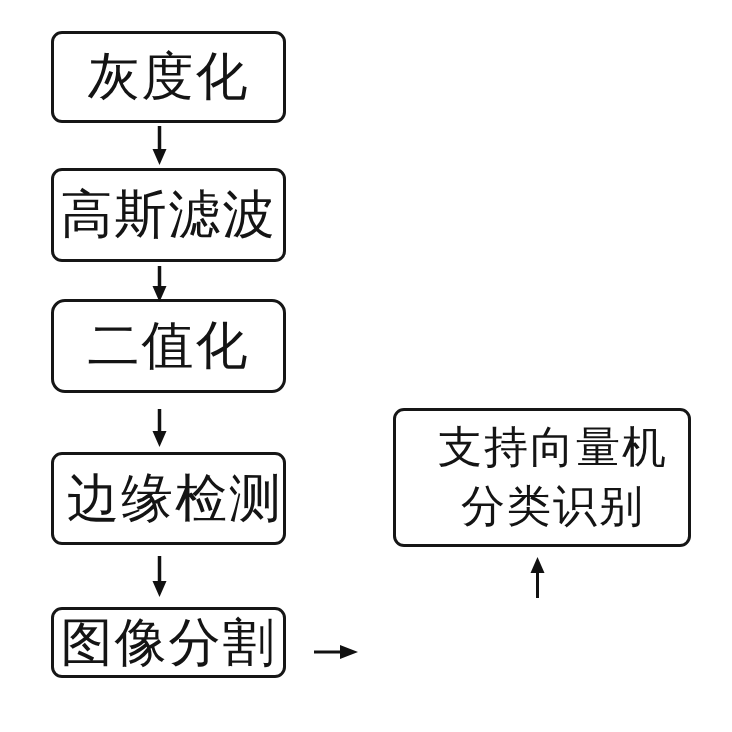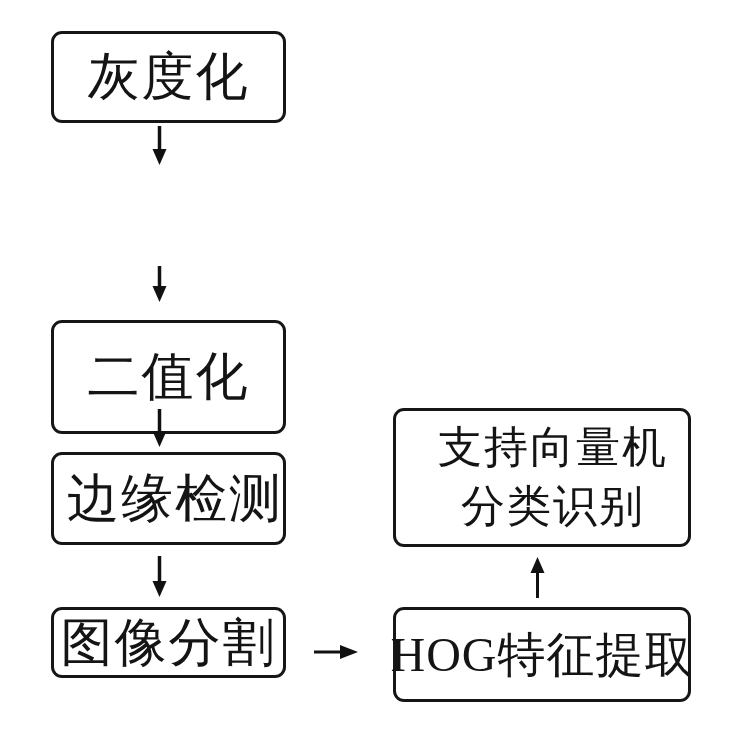--- a/index.html
+++ b/index.html
@@ -28,21 +28,21 @@
     justify-content: center;
     text-align: center;
     line-height: 1.15;
   }
   .node span { display: block; white-space: nowrap; }
 
   
   .n-left { left: 42px; width: 235px; height: 93px; font-size: 52px; letter-spacing: 2px; margin-left: 9px; }
   #n-grayscale   { top: 31px;  height: 92px; }
   #n-gaussian    { top: 168px; height: 94px; }
-  #n-binarize    { top: 320px; height: 114px; }
+  #n-binarize    { top: 299px; height: 94px; border-radius: 14px; }
   #n-edge        { top: 452px; height: 93px; align-items: flex-end; }
   #n-segment     { top: 607px; height: 71px; }
 
   
   .n-right { left: 393px; width: 298px; }
   #n-svm { top: 408px; height: 139px; font-size: 44px; letter-spacing: 2px; line-height: 1.32; padding-left: 22px; }
   #n-hog { top: 607px; height: 95px; font-size: 48px; letter-spacing: 1px; }
 
   .arrow { position: absolute; }
   .arrow line    { stroke: #111111; }
@@ -50,41 +50,41 @@
 </style>
 </head>
 <body>
 
 <div class="stage">
 
   <div class="node n-left" id="n-grayscale">
     <span>灰度化</span>
   </div>
 
+  <div class="node n-left" id="n-gaussian">
+    <span>高斯滤波</span>
+  </div>
 
   <div class="node n-left" id="n-binarize">
     <span>二值化</span>
   </div>
 
   <div class="node n-left" id="n-edge">
     <span>边缘检测</span>
   </div>
 
   <div class="node n-left" id="n-segment">
     <span>图像分割</span>
   </div>
 
   <div class="node n-right" id="n-svm">
     <span>支持向量机</span>
     <span>分类识别</span>
   </div>
 
-  <div class="node n-right" id="n-hog">
-    <span>HOG特征提取</span>
-  </div>
 
   <svg class="arrow" style="left:147px; top:126px;" width="25" height="39" viewBox="0 0 25 39">
     <line x1="12.5" y1="0" x2="12.5" y2="25" stroke-width="3.5"></line>
     <polygon points="12.5,39 5.5,23 19.5,23"></polygon>
   </svg>
 
   <svg class="arrow" style="left:147px; top:266px;" width="25" height="36" viewBox="0 0 25 36">
     <line x1="12.5" y1="0" x2="12.5" y2="22" stroke-width="3.5"></line>
     <polygon points="12.5,36 5.5,20 19.5,20"></polygon>
   </svg>

